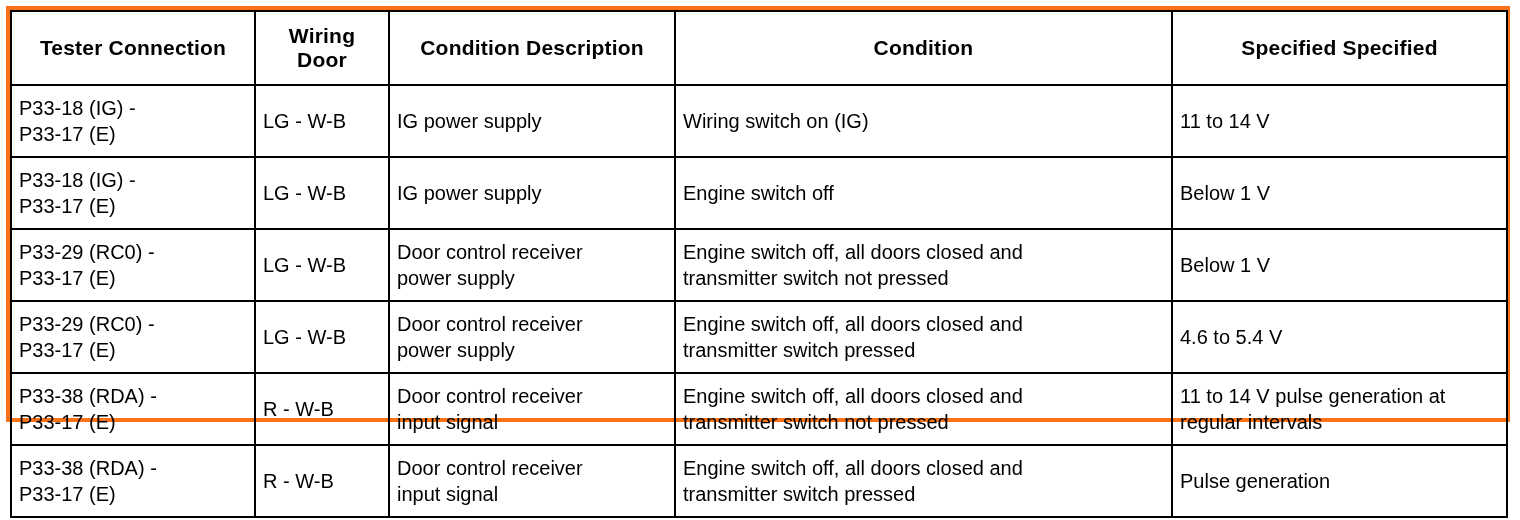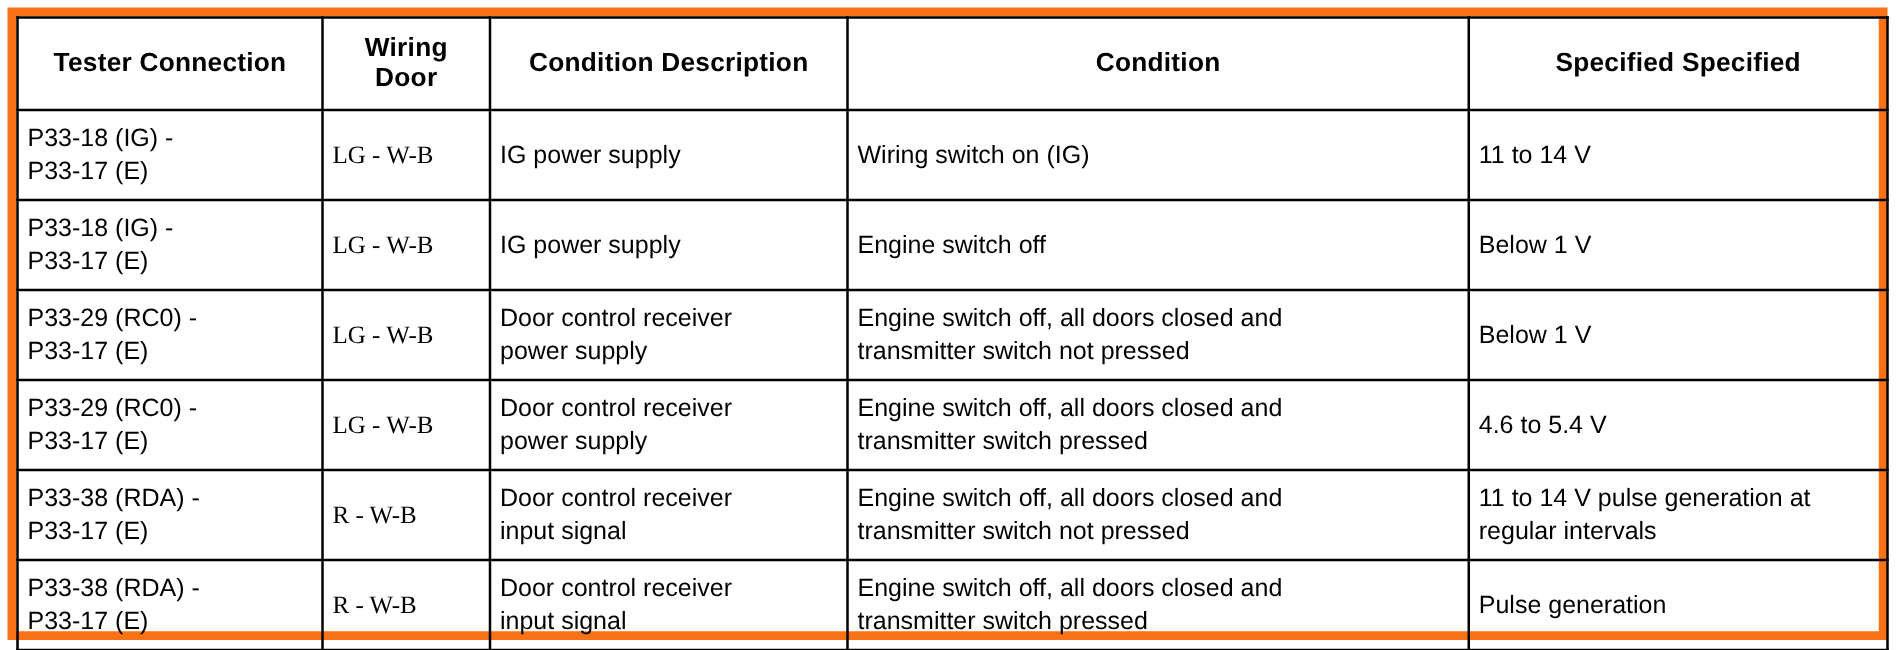--- a/index.html
+++ b/index.html
@@ -12,23 +12,23 @@
     height: 520px;
     font-family: "Liberation Sans", sans-serif;
     color: #000000;
     overflow: hidden;
   }
   .sheet {
     position: absolute;
     left: 6px;
     top: 6px;
     width: 1504px;
-    height: 506px;
+    height: 416px;
     box-sizing: border-box;
-    border: 7px solid #f97316;
+    border: 4px solid #f97316;
     background: #ffffff;
   }
   table.spec {
     width: 100%;
     height: 100%;
     border-collapse: collapse;
     table-layout: fixed;
   }
   table.spec th,
   table.spec td {
@@ -53,21 +53,21 @@
   }
   .cell-line {
     display: block;
     white-space: pre;
   }
   col.c-tester   { width: 244px; }
   col.c-wiring   { width: 134px; }
   col.c-terminal { width: 286px; }
   col.c-cond     { width: 497px; }
   col.c-spec     { width: 335px; }
-  .bold-col { font-weight: bold; font-family: Liberation Serif, serif; }
+  .bold-col { font-weight: bold; }
   tbody tr { height: 72px; }
 </style>
 </head>
 <body>
 
 <div class="sheet">
   <table class="spec">
     <colgroup>
       <col class="c-tester">
       <col class="c-wiring">

